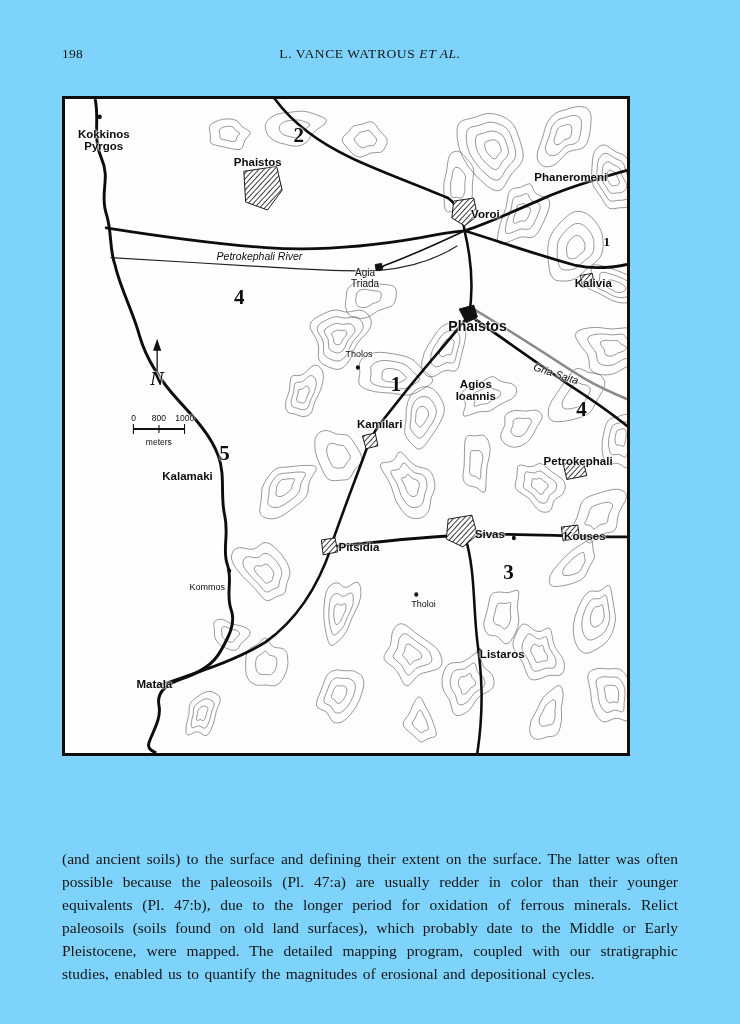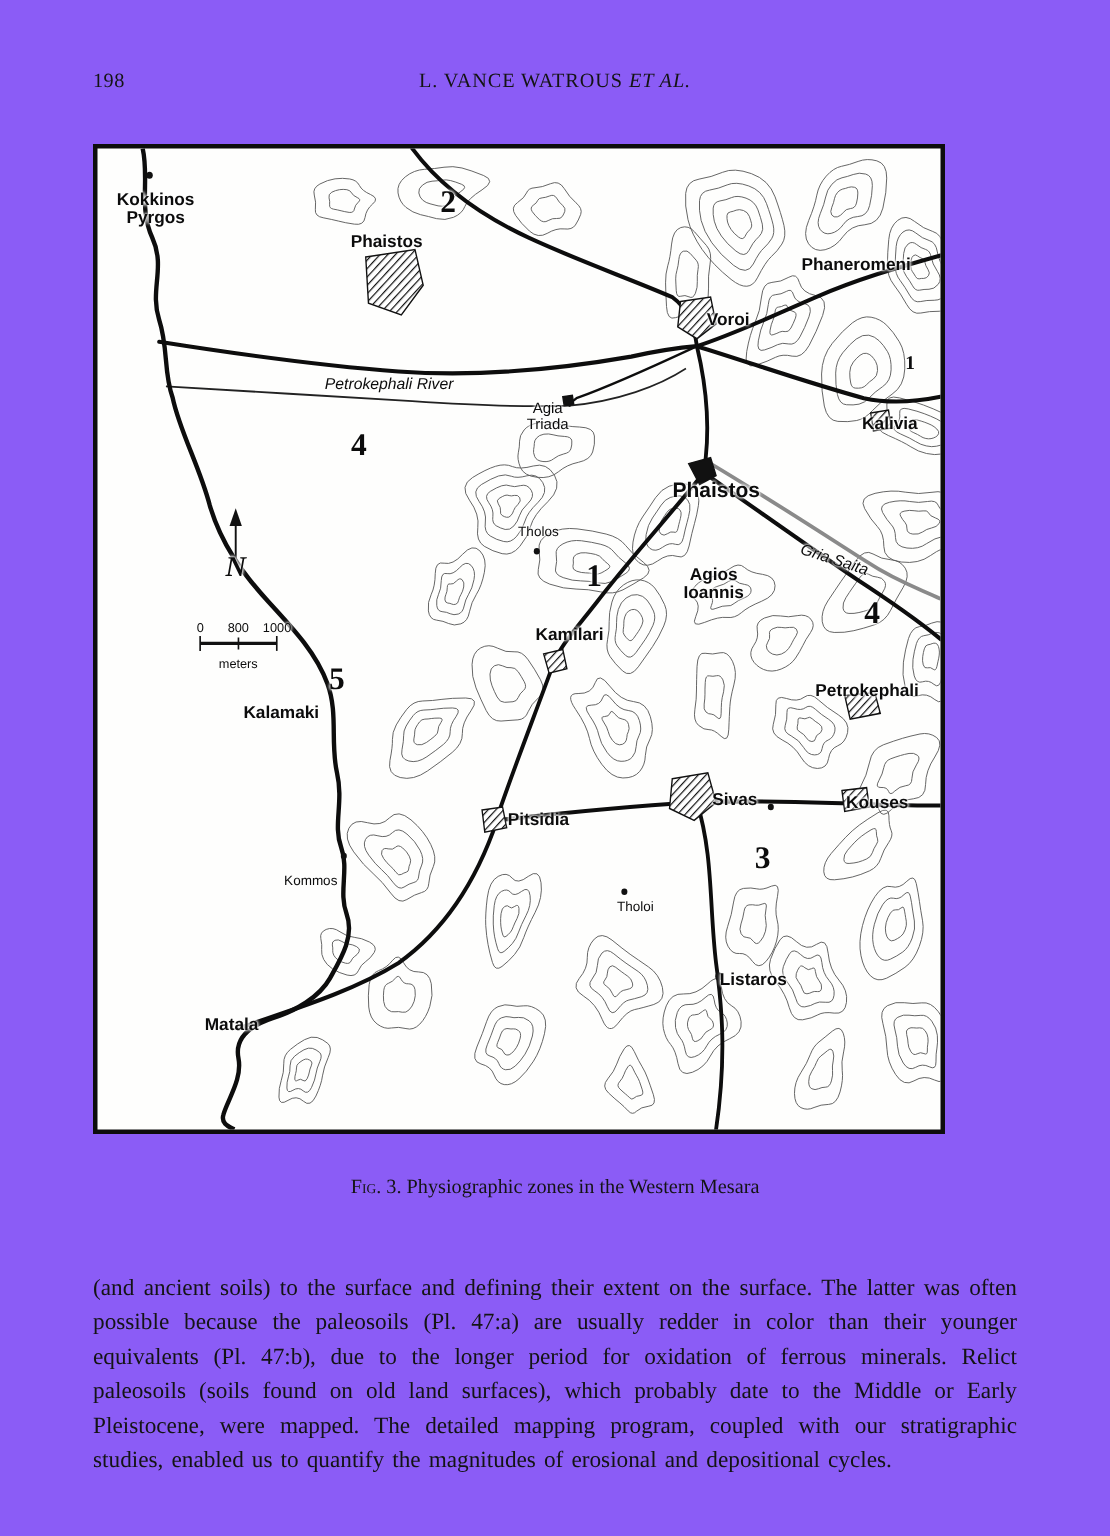--- a/index.html
+++ b/index.html
@@ -1,18 +1,18 @@
 <!DOCTYPE html>
 <html><head>
 <meta charset="utf-8">
 <style>
   html,body{margin:0;padding:0;background:#ffffff;}
   .page{
     position:relative;width:740px;height:1024px;margin:0 auto;
-    background:#8b5cf6;color:#141414;overflow:hidden;
+    background:#7dd3fc;color:#141414;overflow:hidden;
     font-family:"Liberation Serif",serif;
   }
   
   .header{position:absolute;top:46px;left:62px;right:62px;height:20px;}
   .pagenum{position:absolute;left:0;top:0;font-size:13.5px;letter-spacing:.3px;}
   .runhead{position:absolute;left:50%;transform:translateX(-50%);top:0;
     font-size:13.5px;letter-spacing:.6px;white-space:nowrap;}
   .runhead .ital{font-style:italic;}
   
   .figure{
@@ -272,17 +272,16 @@
           <div class="maplabel t-town" style="left: 52.3%; top: 68.5%; transform: translate(-50%, -50%);">Pitsidia</div>
           <div class="maplabel t-site" style="left: 25.3%; top: 72.4%; transform: translate(-50%, -50%); margin-top: 16px;">Kommos</div>
           <div class="maplabel t-zone" style="left: 78.9%; top: 72.4%; transform: translate(-50%, -50%);">3</div>
           <div class="maplabel t-site" style="left: 63.8%; top: 77.3%; transform: translate(-50%, -50%);">Tholoi</div>
           <div class="maplabel t-town" style="left: 77.8%; top: 84.8%; transform: translate(-50%, -50%);">Listaros</div>
           <div class="maplabel t-town" style="left: 15.9%; top: 89.4%; transform: translate(-50%, -50%);">Matala</div>
         </div>
     </div>
   </div>
 
-  <div class="caption"><span class="figlabel">Fig. 3.</span><span> Physiographic zones in the Western Mesara</span></div>
 
   <p class="bodytext">(and ancient soils) to the surface and defining their extent on the surface.  The latter was often possible because the paleosoils (Pl. 47:a) are usually redder in color than their younger equivalents (Pl. 47:b), due to the longer period for oxidation of ferrous minerals.  Relict paleosoils (soils found on old land surfaces), which probably date to the Middle or Early Pleistocene, were mapped.  The detailed mapping program, coupled with our stratigraphic studies, enabled us to quantify the magnitudes of erosional and depositional cycles.</p>
 
 </div>
 
 </body></html>

